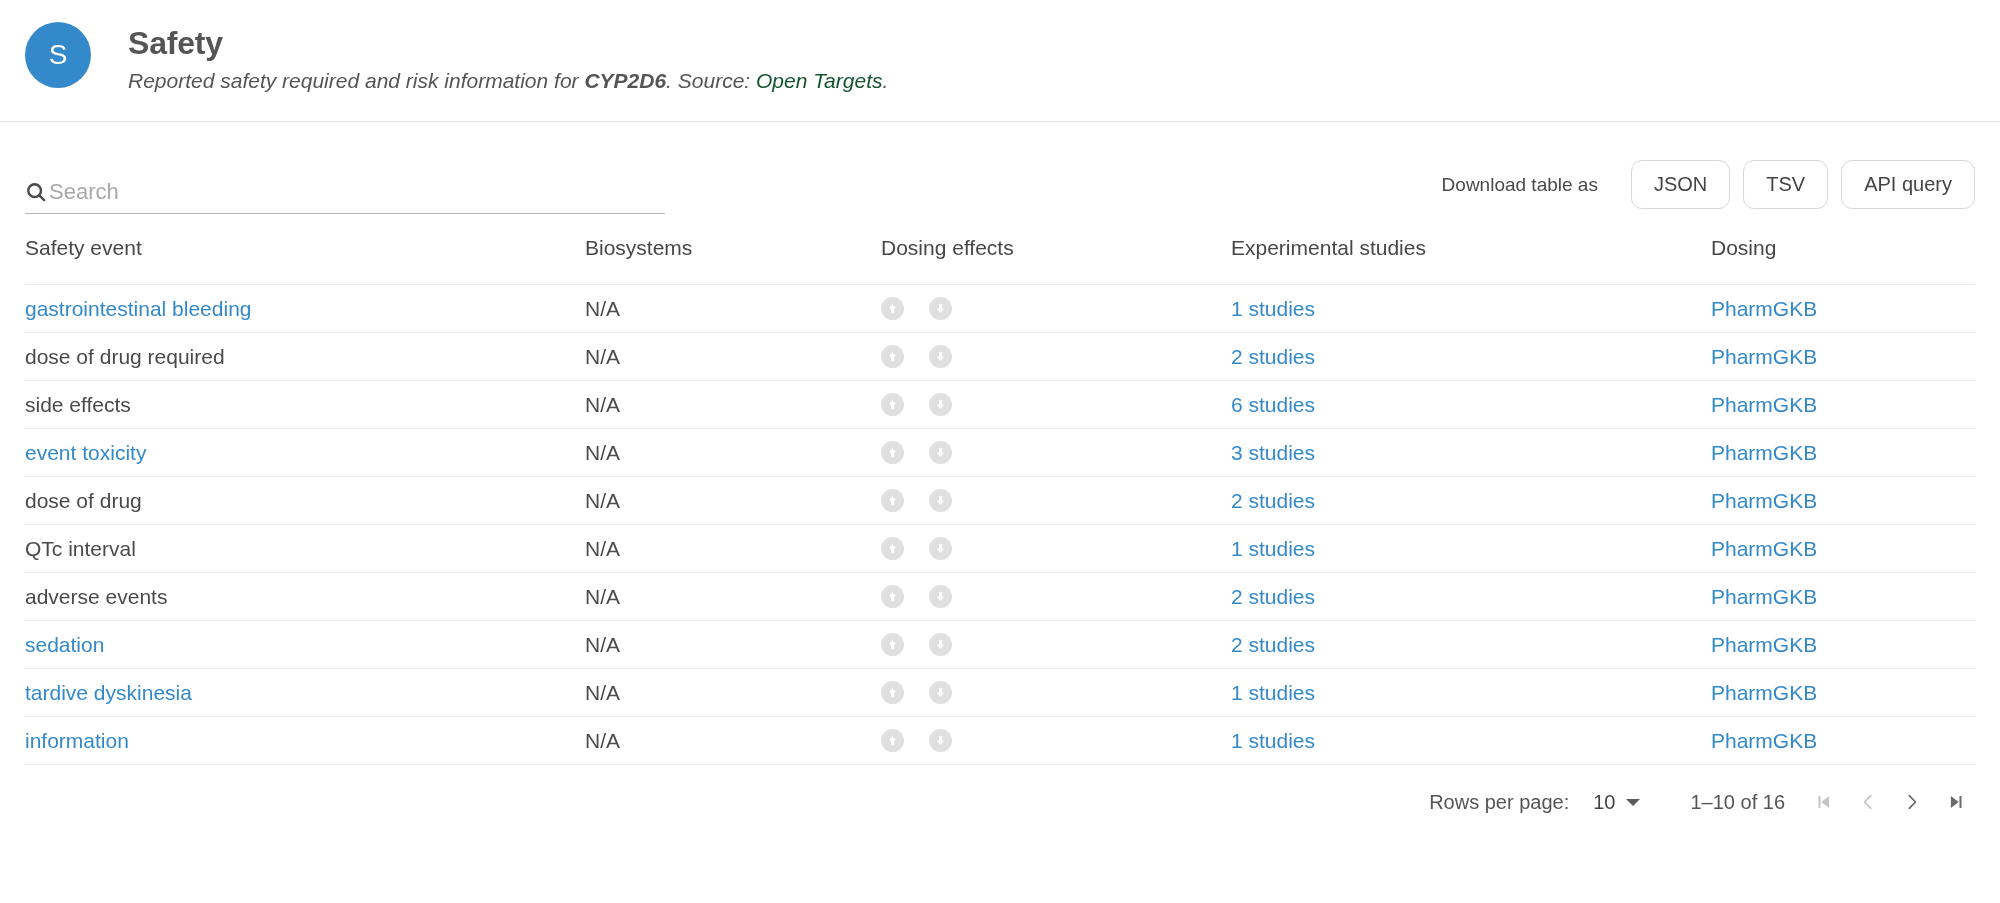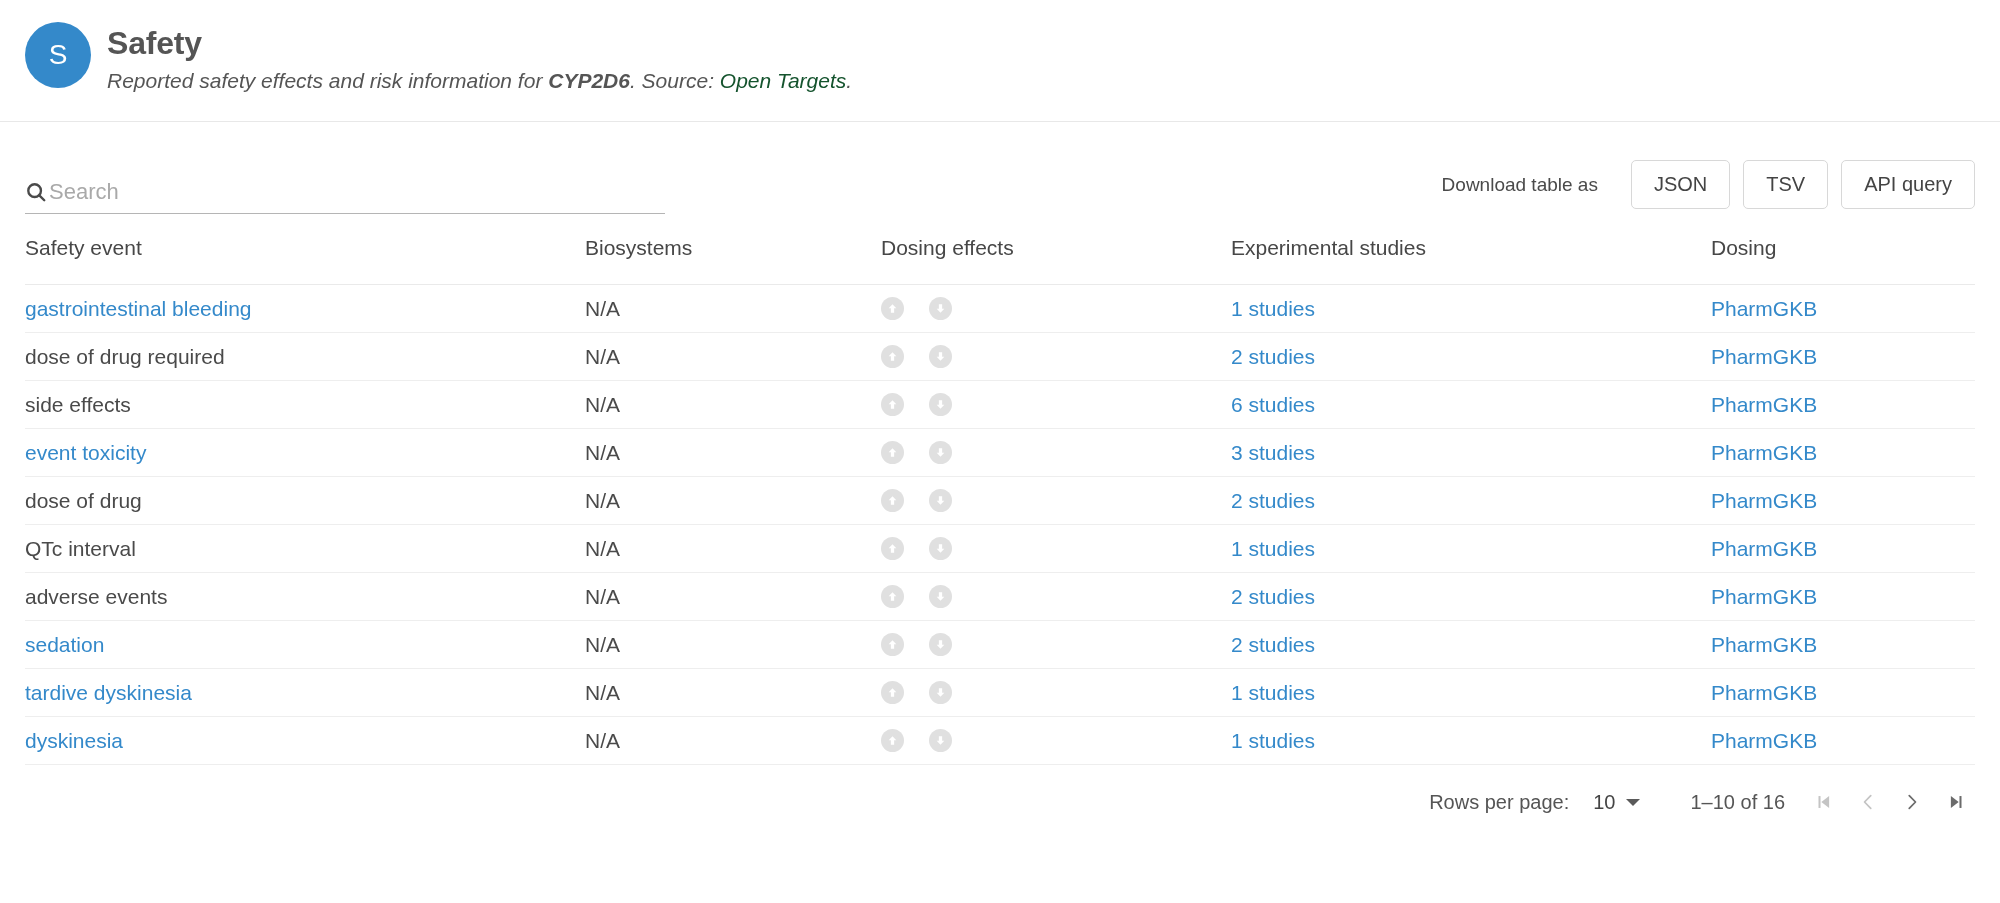--- a/index.html
+++ b/index.html
@@ -23,21 +23,21 @@
     width: 66px; height: 66px;
     border-radius: 50%;
     background: #3489ca;
     color: #ffffff;
     display: flex; align-items: center; justify-content: center;
     font-size: 28px;
     font-weight: 400;
     flex: 0 0 auto;
     margin-top: 2px;
   }
-  .header-text { margin-left: 16px; padding-top: 4px; }
+  .header-text { margin-left: 37px; padding-top: 4px; }
   .page-title {
     font-size: 32px;
     font-weight: bold;
     color: #555555;
     letter-spacing: -0.2px;
     line-height: 1.2;
     margin: 0 0 6px 0;
   }
   .page-subtitle {
     font-size: 21px;
@@ -93,21 +93,21 @@
     font-size: 19px;
     color: #4a4a4a;
     margin-right: 20px;
   }
   .dl-btn {
     font-family: "Liberation Sans", sans-serif;
     font-size: 20px;
     color: #444444;
     background: #ffffff;
     border: 1px solid #d8d8d8;
-    border-radius: 5px;
+    border-radius: 11px;
     padding: 12px 22px;
     cursor: pointer;
     line-height: 1.15;
     white-space: nowrap;
   }
 
   
   .table-area { padding: 0 25px; }
   table.data-table {
     width: 100%;
@@ -196,21 +196,21 @@
 </style>
 </head>
 <body>
 
 <div class="page-header">
   <div class="avatar">
     <span>S</span>
   </div>
   <div class="header-text">
     <h1 class="page-title">Safety</h1>
-    <p class="page-subtitle"><span>Reported safety effects and risk information for </span><span class="strong">CYP2D6</span><span>. Source: </span><a class="link" href="#">Open Targets</a><span>.</span></p>
+    <p class="page-subtitle"><span>Reported safety required and risk information for </span><span class="strong">CYP2D6</span><span>. Source: </span><a class="link" href="#">Open Targets</a><span>.</span></p>
   </div>
 </div>
 
 <div class="toolbar">
   <div class="search-wrap">
     <svg class="search-icon" viewBox="0 0 24 24">
       <path fill="none" stroke="#4a4a4a" stroke-width="2.6" d="M10.5 3.6a6.9 6.9 0 1 0 0 13.8 6.9 6.9 0 0 0 0-13.8z"></path>
       <path fill="none" stroke="#4a4a4a" stroke-width="2.6" stroke-linecap="round" d="M15.6 15.6L21 21"></path>
     </svg>
     <input class="search-input" type="text" placeholder="Search" style="">
@@ -410,21 +410,21 @@
                 <svg width="13" height="13" viewBox="0 0 24 24">
                   <path fill="#ffffff" d="M12 20l-7-7.6h4V4h6v8.4h4z"></path>
                 </svg>
               </span>
             </div>
           </td>
           <td class="col-studies"><a class="row-link" href="#">1 studies</a></td>
           <td class="col-source"><a class="row-link" href="#">PharmGKB</a></td>
         </tr>
         <tr>
-          <td class="col-event"><a class="row-link" href="#">dyskinesia</a></td>
+          <td class="col-event"><a class="row-link" href="#">information</a></td>
           <td class="col-bio">N/A</td>
           <td class="col-dosing">
             <div class="dosing-cell">
               <span class="arrow-badge">
                 <svg width="13" height="13" viewBox="0 0 24 24">
                   <path fill="#ffffff" d="M12 4l7 7.6h-4v8.4H9v-8.4H5z"></path>
                 </svg>
               </span>
               <span class="arrow-badge">
                 <svg width="13" height="13" viewBox="0 0 24 24">

